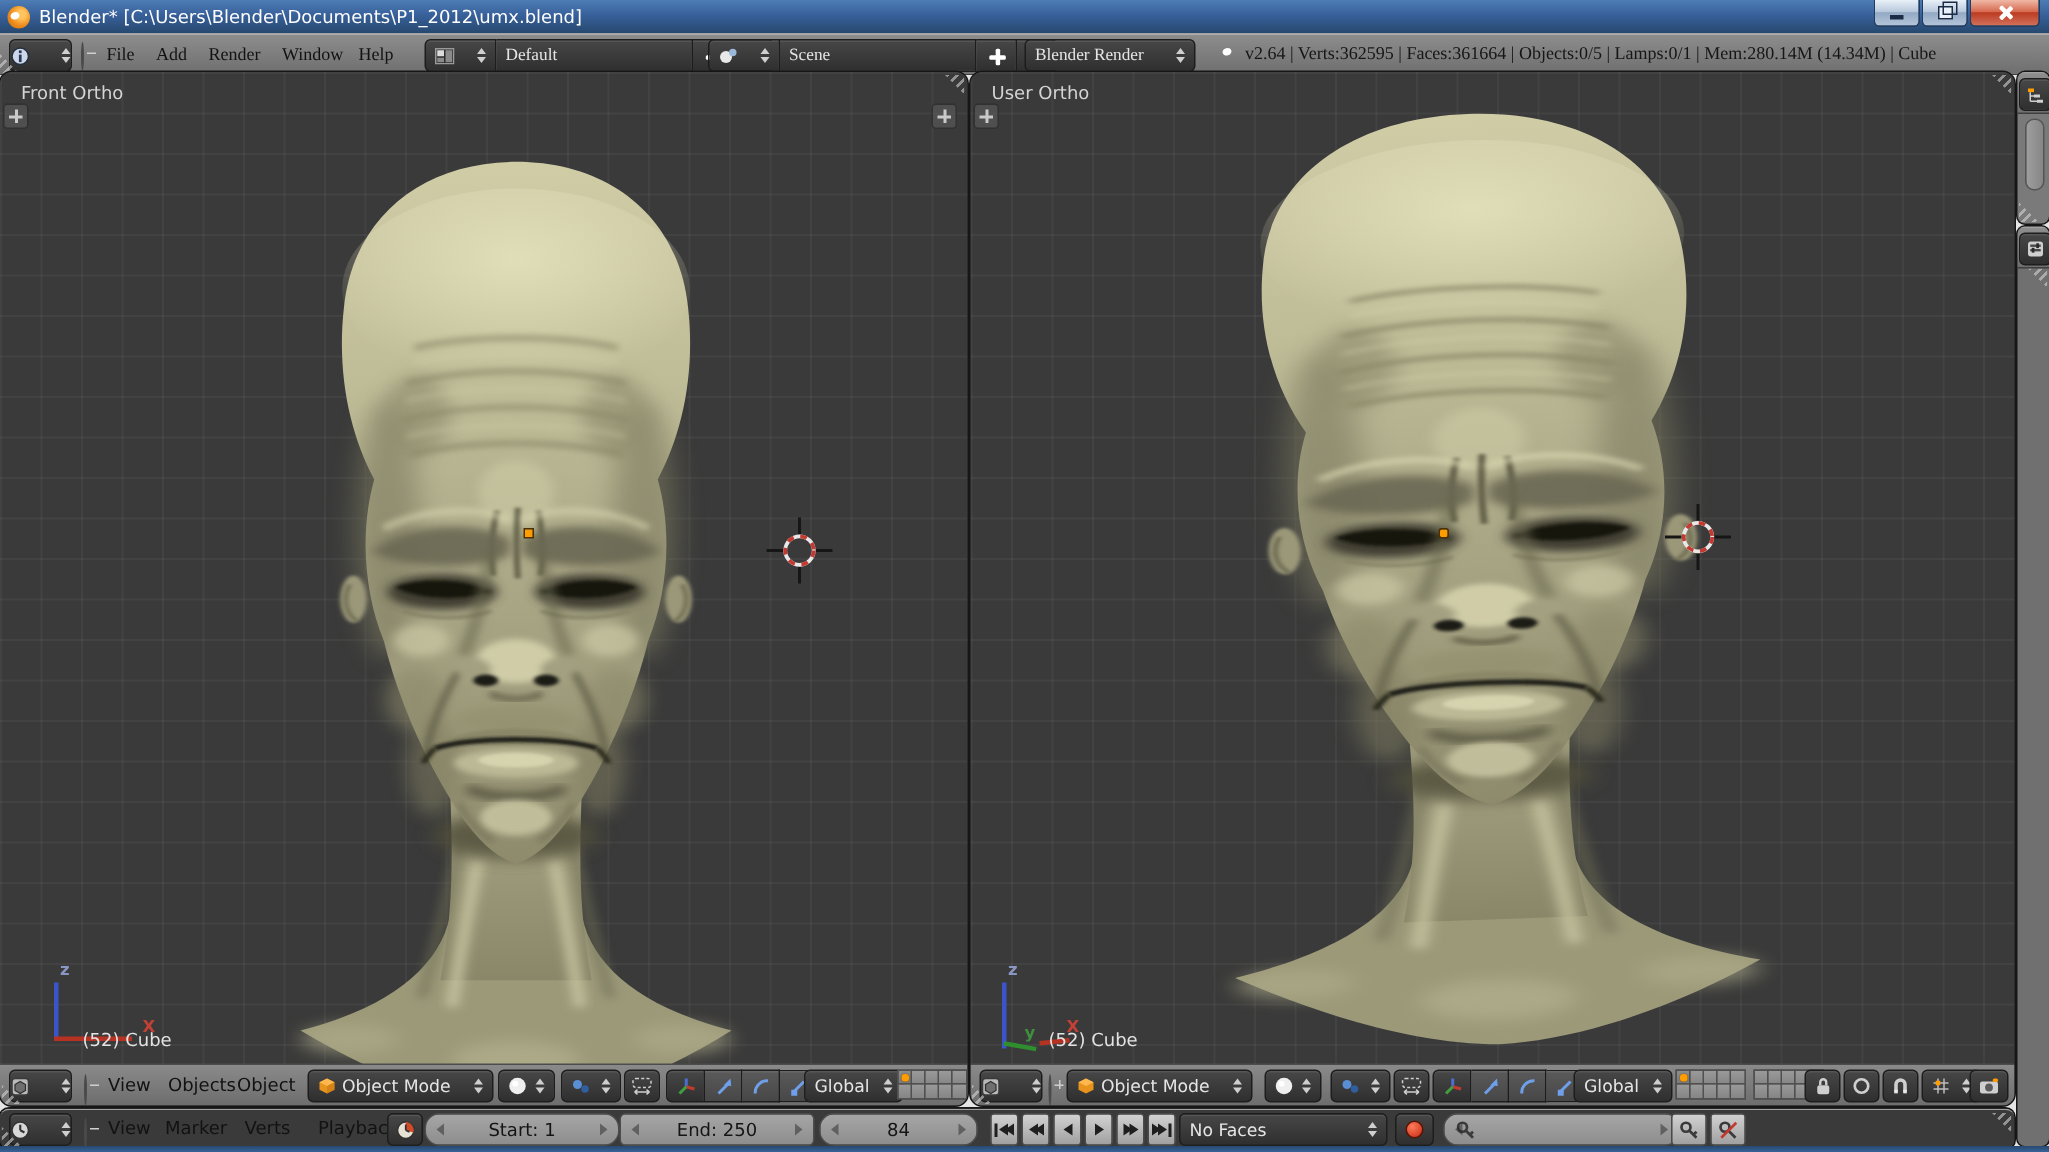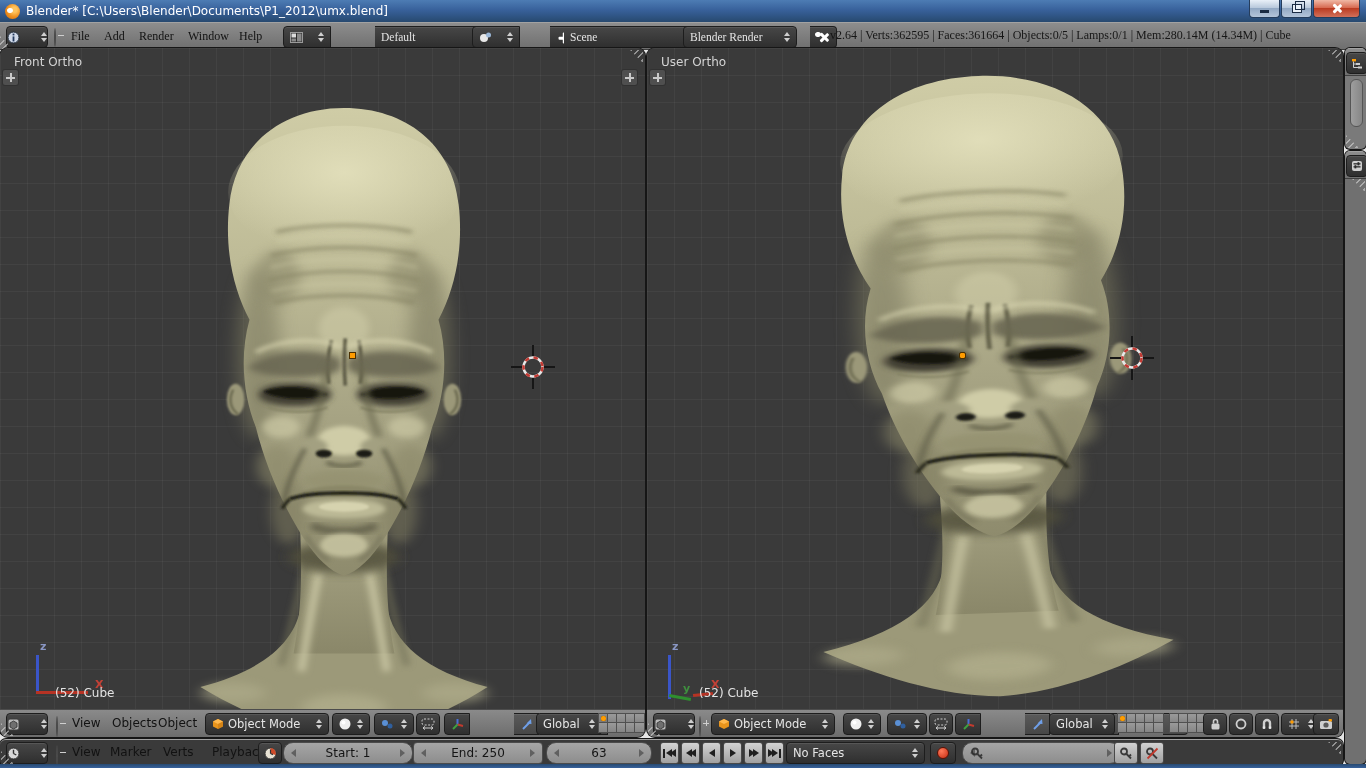--- a/index.html
+++ b/index.html
@@ -61,21 +61,21 @@
     background-size:27px 27px;overflow:hidden;}
   .vp-header{position:absolute;left:0;right:0;bottom:0;height:27px;background:linear-gradient(#8a8a8a,#6d6d6d);border-top:1px solid #4c4c4c;}
   .vp-label{position:absolute;color:#d4d4d4;font-size:12px;}
   .obj-info{position:absolute;color:#e3e3e3;font-size:12px;}
   .axis-label{position:absolute;font-size:11px;font-weight:bold;}
   .plusbtn{position:absolute;width:15px;height:15px;border-radius:3px;background:rgba(90,90,90,.65);border:1px solid rgba(30,30,30,.6);}
   .plusbtn::before{content:"";position:absolute;left:6.5px;top:3px;width:2px;height:9px;background:#c9c9c9;}
   .plusbtn::after{content:"";position:absolute;left:3px;top:6.5px;width:9px;height:2px;background:#c9c9c9;}
   .head-svg{position:absolute;}
 
-  .seg{display:inline-flex;gap:44px;}
+  .seg{display:inline-flex;}
   .seg .dd{border-radius:0;border-left-width:0;}
   .seg .dd:first-child{border-radius:4px 0 0 4px;border-left-width:1px;}
   .seg .dd:last-child{border-radius:0 4px 4px 0;}
   .ibtn{display:inline-flex;align-items:center;justify-content:center;height:20px;min-width:20px;border-radius:4px;
         background:linear-gradient(#474747,#2f2f2f);border:1px solid #1d1d1d;box-shadow:inset 0 1px 0 rgba(255,255,255,.09);}
   .row{display:flex;align-items:center;position:absolute;}
   .txt-dark{color:#161616;font-size:12px;}
 </style>
 </head>
 <body>
@@ -646,21 +646,21 @@
           <path d="M6.5,6.5 L6.5,2.6 M6.5,6.5 L9,7.6" stroke="#333" stroke-width="1.2"></path>
         </svg>
     </span>
     <span class="pill" style="left:283px;top:2px;width:128px;">
         <span>Start: 1</span>
       </span>
     <span class="pill" style="left:413px;top:2px;width:128px;border-radius:4px;">
         <span>End: 250</span>
       </span>
     <span class="pill" style="left:546px;top:2px;width:104px;">
-        <span>63</span>
+        <span>84</span>
       </span>
     <div class="row" style="left:660px;top:2px;gap:2px;">
       <span class="pbtn">
           <span class="vbar"></span>
           <span class="tl"></span>
           <span class="tl" style="margin-left:-3px;"></span>
         </span>
       <span class="pbtn">
           <span class="tl"></span>
           <span class="tl" style="margin-left:-3px;"></span>

